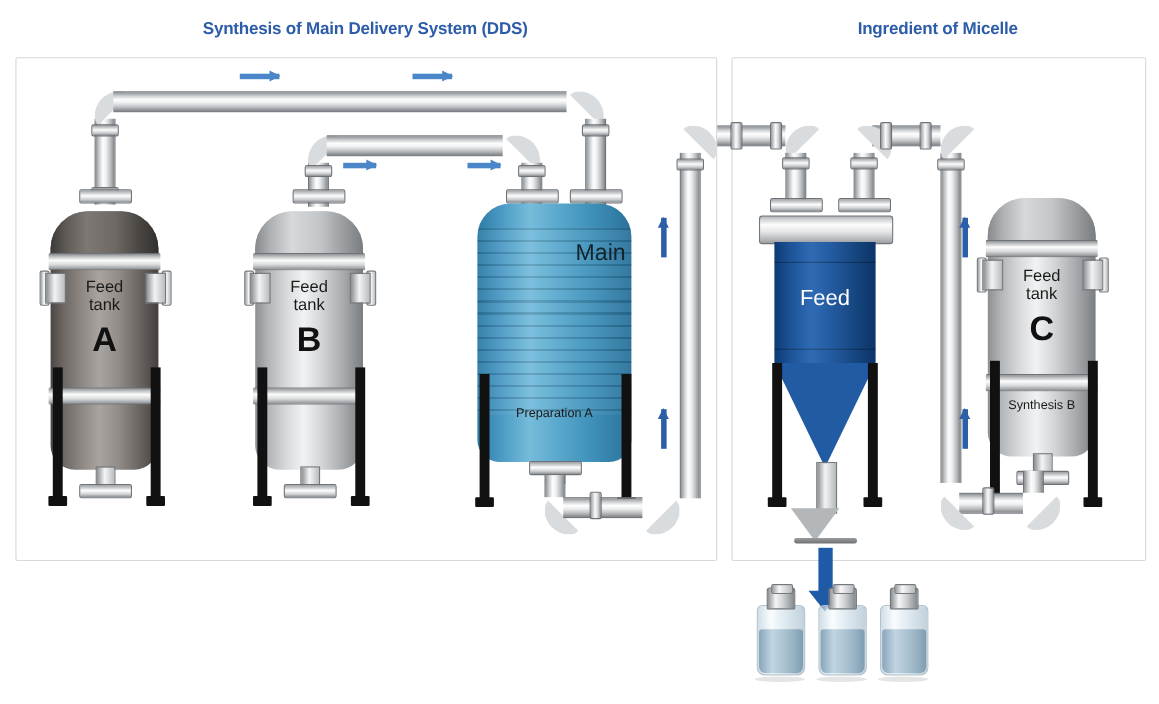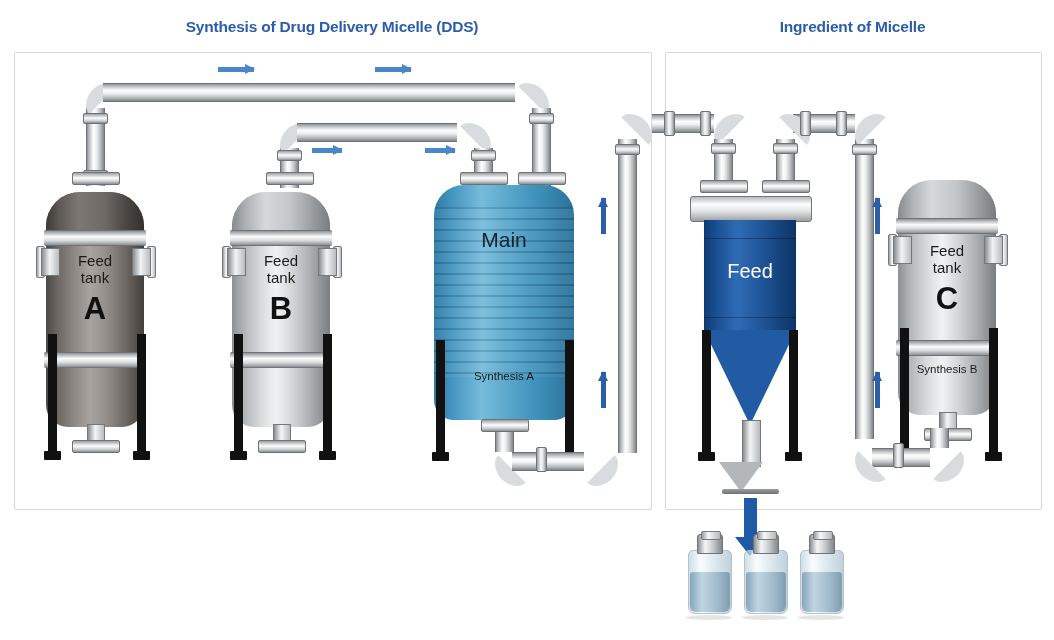--- a/index.html
+++ b/index.html
@@ -113,21 +113,21 @@
   .vial-liq{position:absolute;left:1px;right:1px;bottom:1px;height:40px;border-radius:3px 3px 6px 6px;
     background:linear-gradient(to right,rgba(122,155,178,.85),rgba(186,208,222,.9) 30%,rgba(150,178,196,.85) 70%,rgba(116,148,170,.85));}
   .vial-shadow{position:absolute;left:-2px;bottom:-4px;width:46px;height:5px;border-radius:50%;
     background:rgba(0,0,0,0.10);}
 </style>
 </head>
 <body>
 
 <div class="stage">
 
-  <div class="panel-title" id="title-left">Synthesis of Drug Delivery Micelle (DDS)</div>
+  <div class="panel-title" id="title-left">Synthesis of Main Delivery System (DDS)</div>
   <div class="panel-title" id="title-right">Ingredient of Micelle</div>
 
   <div class="panel" id="panel-left"></div>
   <div class="panel" id="panel-right"></div>
 
   <div>
     <div class="pipe-v" style="left:86px;top:108px;height:78px;"></div>
     <div class="ebox" style="left:86px;top:83px;">
       <div class="arc" style="border-top-color:#d9dcde;border-left-color:#d9dcde;
         border-top-left-radius:34px;
@@ -211,22 +211,22 @@
     <div class="tank-letter" style="top:100px;">B</div>
     <div class="bottom-nozzle" style="left:41px;top:232px;"></div>
     <div class="flange-big" style="left:26px;top:248px;"></div>
   </div>
   <div class="leg" style="left:234px;top:334px;height:125px;"></div>
   <div class="leg" style="left:323px;top:334px;height:125px;"></div>
 
   <div class="reactor" style="left:434px;top:185px;width:140px;height:235px;">
     <div class="reactor-body"></div>
     <div class="ribs" style="top:22px;height:170px;"></div>
-    <div class="reactor-label" style="top:42px;">Main</div>
-    <div class="ingredient" style="top:185px;">Synthesis A</div>
+    <div class="reactor-label" style="top:32px;padding-left:42px;">Main</div>
+    <div class="ingredient" style="top:185px;">Preparation A</div>
   </div>
   <div class="leg" style="left:436px;top:340px;height:120px;"></div>
   <div class="leg" style="left:565px;top:340px;height:120px;"></div>
 
   <div>
     <div class="bottom-nozzle" style="left:496px;top:420px;width:16px;height:18px;"></div>
     <div class="flange-big" style="left:481px;top:419px;"></div>
     <div class="pipe-v" style="left:495px;top:432px;height:20px;"></div>
     <div class="ebox" style="left:495px;top:452px;">
       <div class="arc" style="border-bottom-color:#d9dcde;border-left-color:#d9dcde;border-bottom-left-radius:34px;"></div>

